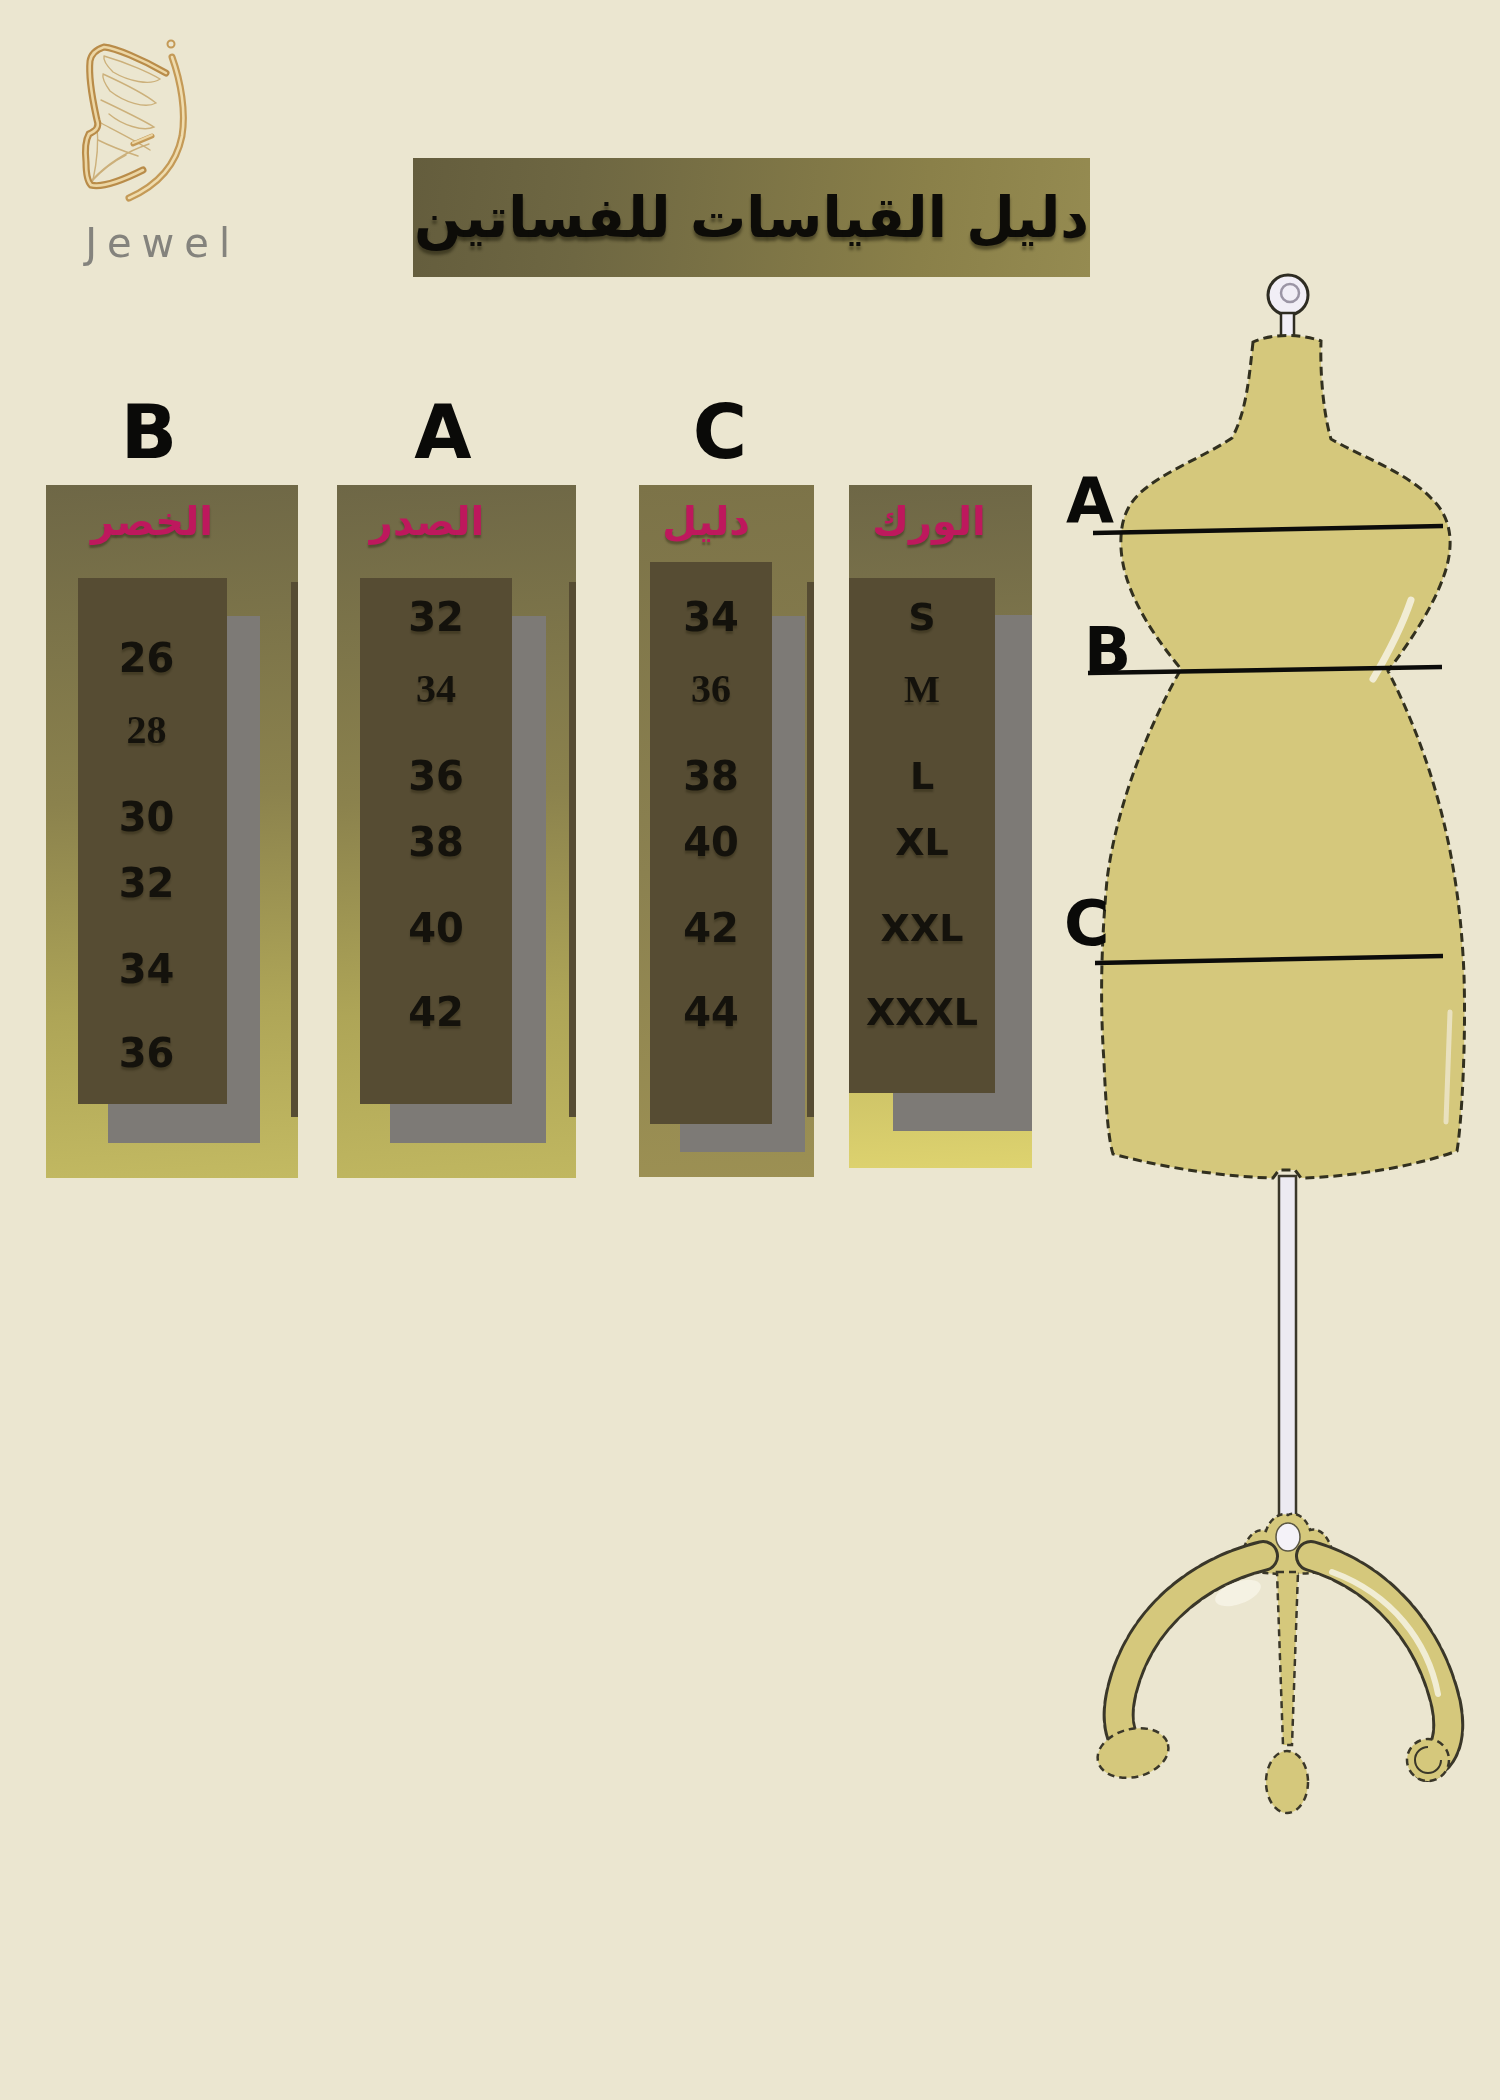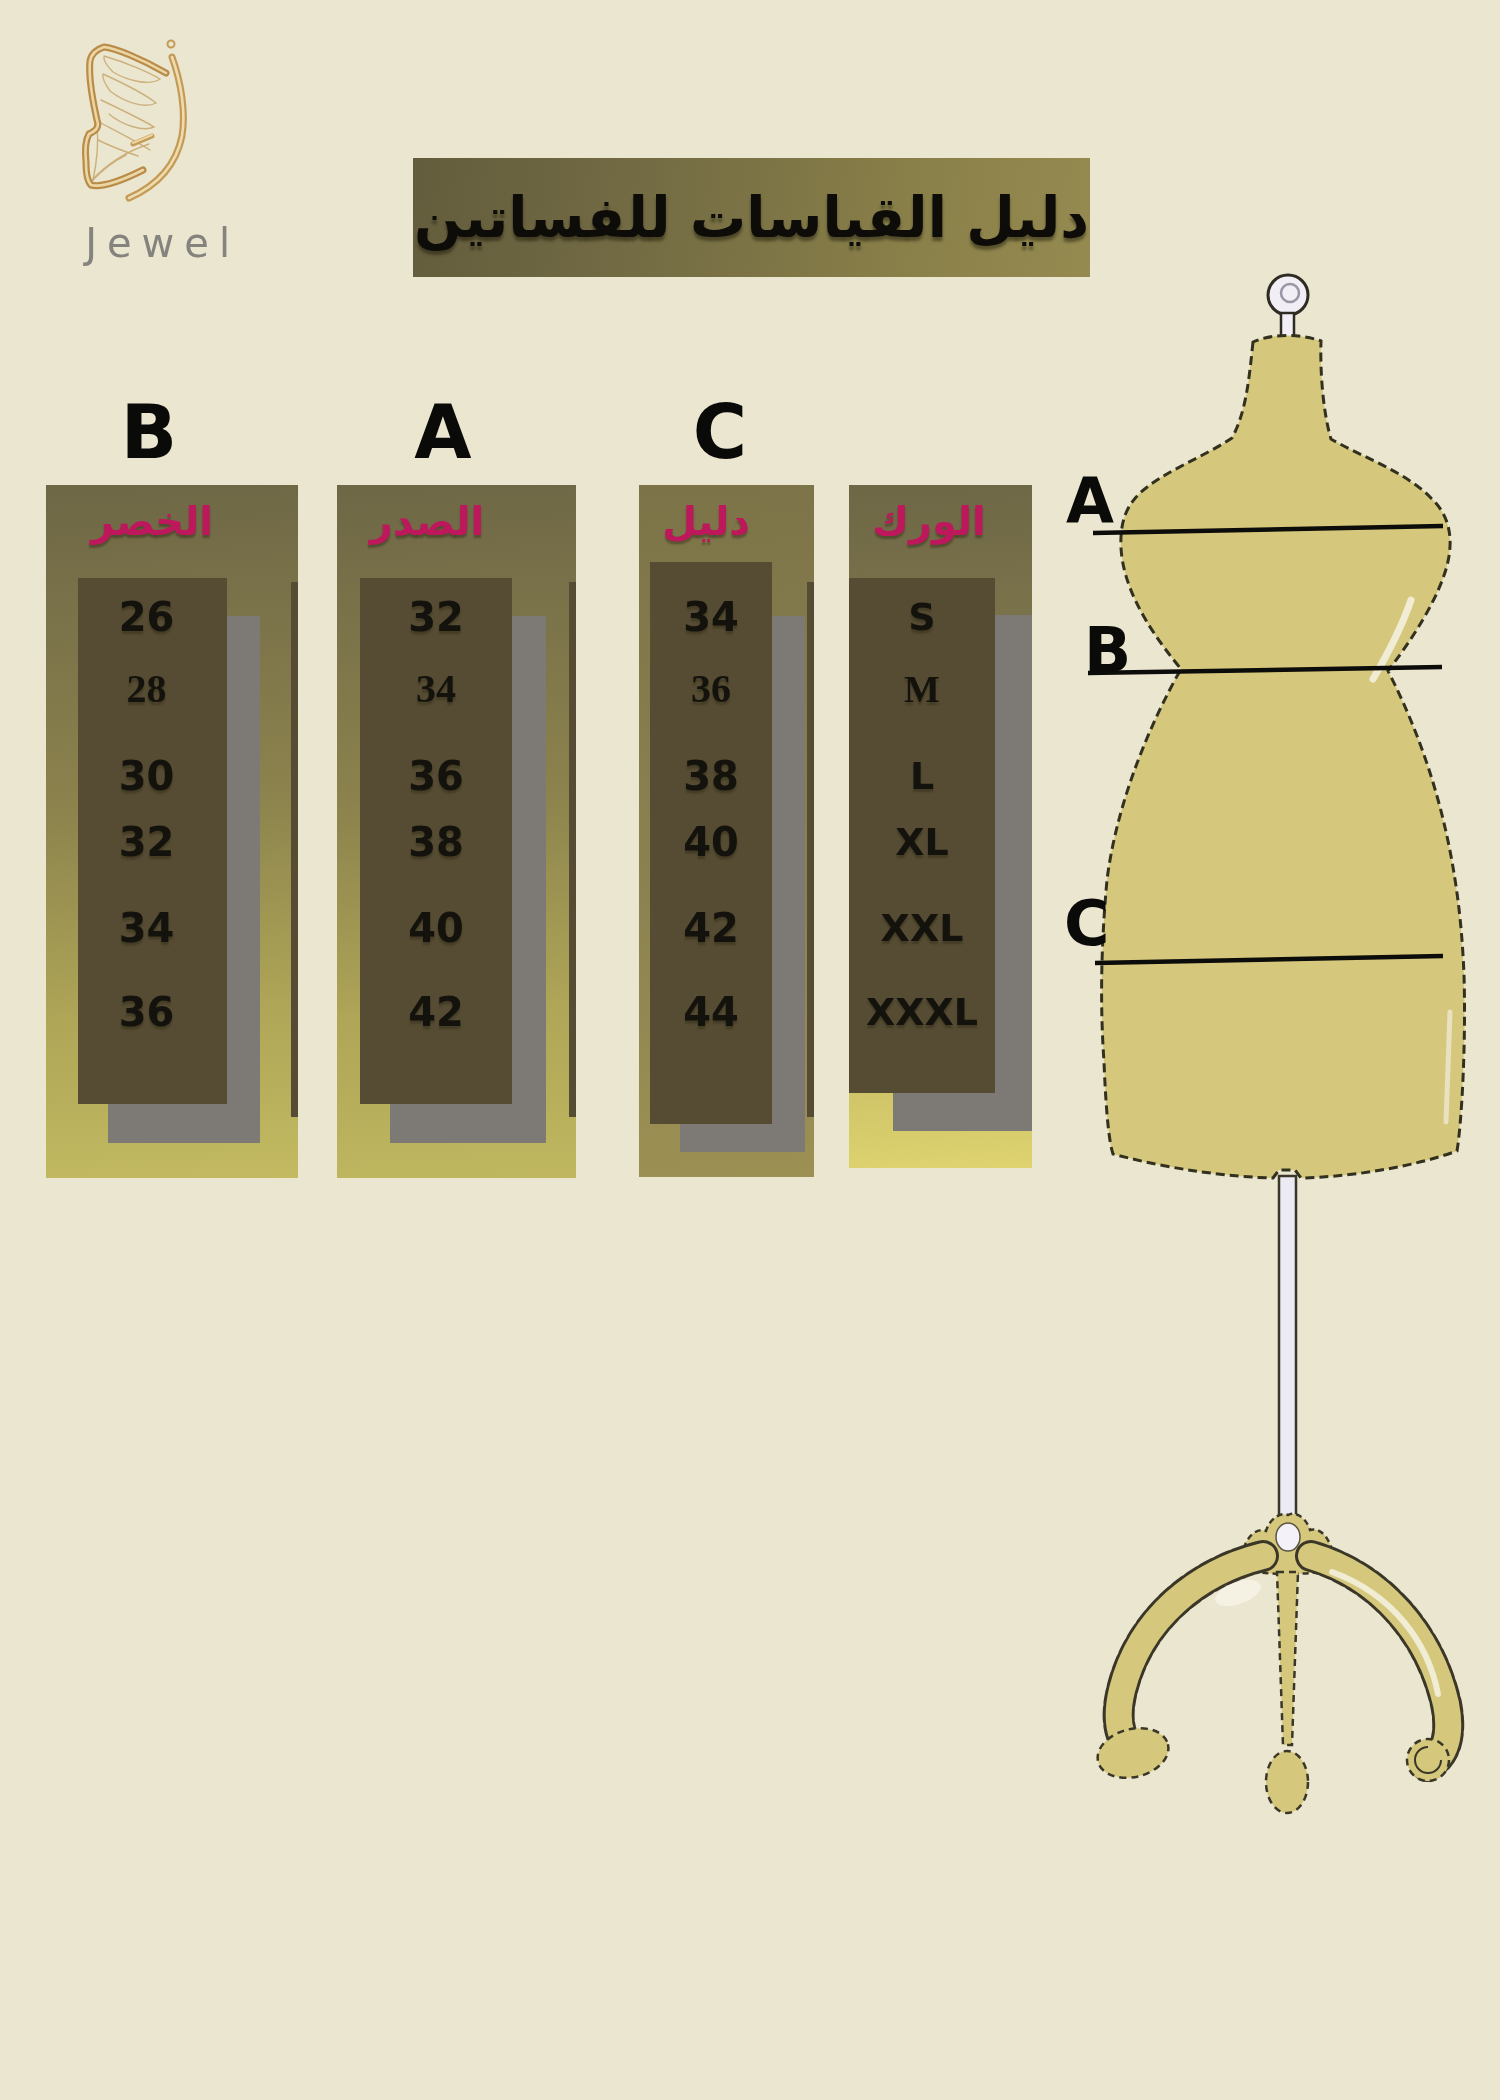--- a/index.html
+++ b/index.html
@@ -71,21 +71,21 @@
     text-shadow:0 3px 2px rgba(25,22,8,.35);
   }
   #header-b{left:52px;} #header-a{left:327px;} #header-c{left:606px;} #header-s{left:829px;}
 
   
   .cell{
     height:56px;line-height:56px;text-align:center;
     font-size:40px;font-weight:bold;color:#14120c;
     text-shadow:0 3px 2px rgba(25,22,8,.3);
   }
-  .colb .cell{left:78px;width:137px;}
+  .colb .cell{left:78px;width:137px;margin-top:41px;}
   .cola .cell{left:360px;width:152px;}
   .colc .cell{left:650px;width:122px;}
   .cols .cell{left:849px;width:146px;font-size:38px;}
   .r0{top:589px;} .r1{top:661px;font-family:Liberation Serif, serif;} .r2{top:748px;} .r3{top:814px;} .r4{top:900px;} .r5{top:984px;}
 
   
   #mannequin-svg{left:0;top:0;width:1500px;height:2100px;}
   .mq-label{font-family:"DejaVu Sans",sans-serif;font-size:62px;font-weight:bold;fill:#0a0a08;}
 </style>
 </head>

